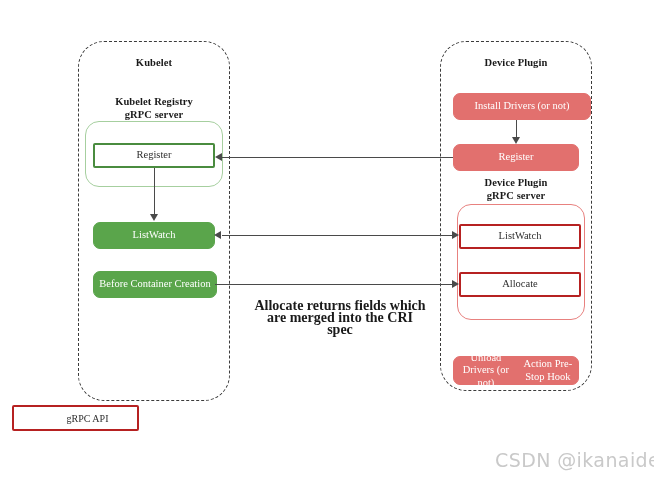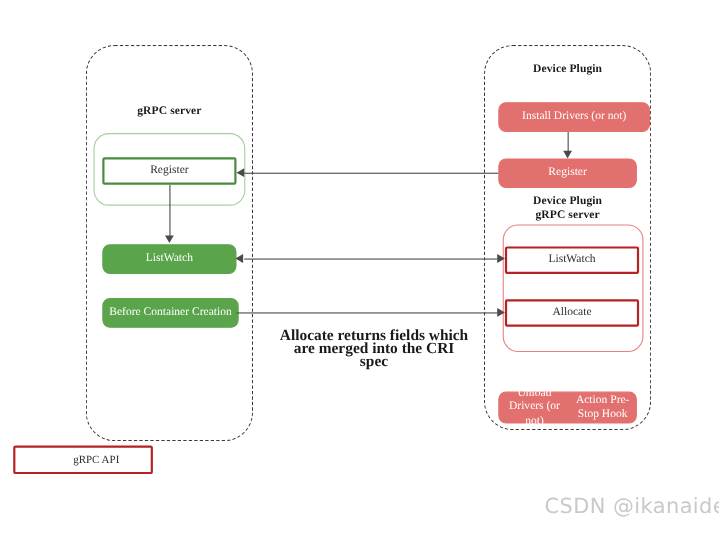--- a/index.html
+++ b/index.html
@@ -151,22 +151,26 @@
     white-space: nowrap;
   }
 </style>
 </head>
 <body>
 
 <div id="canvas">
 
   <div class="dashed-box" style="left:78px; top:41px; width:152px; height:360px;"></div>
 
+  <div class="heading" style="left:78px; top:57px; width:152px;">
+    <span>Kubelet</span>
+  </div>
 
   <div class="heading" style="left:78px; top:96px; width:152px;">
+    <div>Kubelet Registry</div>
     <div>gRPC server</div>
   </div>
 
   <div class="group-box group-green" style="left:85px; top:121px; width:138px; height:66px;"></div>
 
   <div class="node node-green-outline" style="left:93px; top:143px; width:122px; height:25px;">
     <span>Register</span>
   </div>
 
   <div class="v-line" style="left:154px; top:168px; height:48px;"></div>

